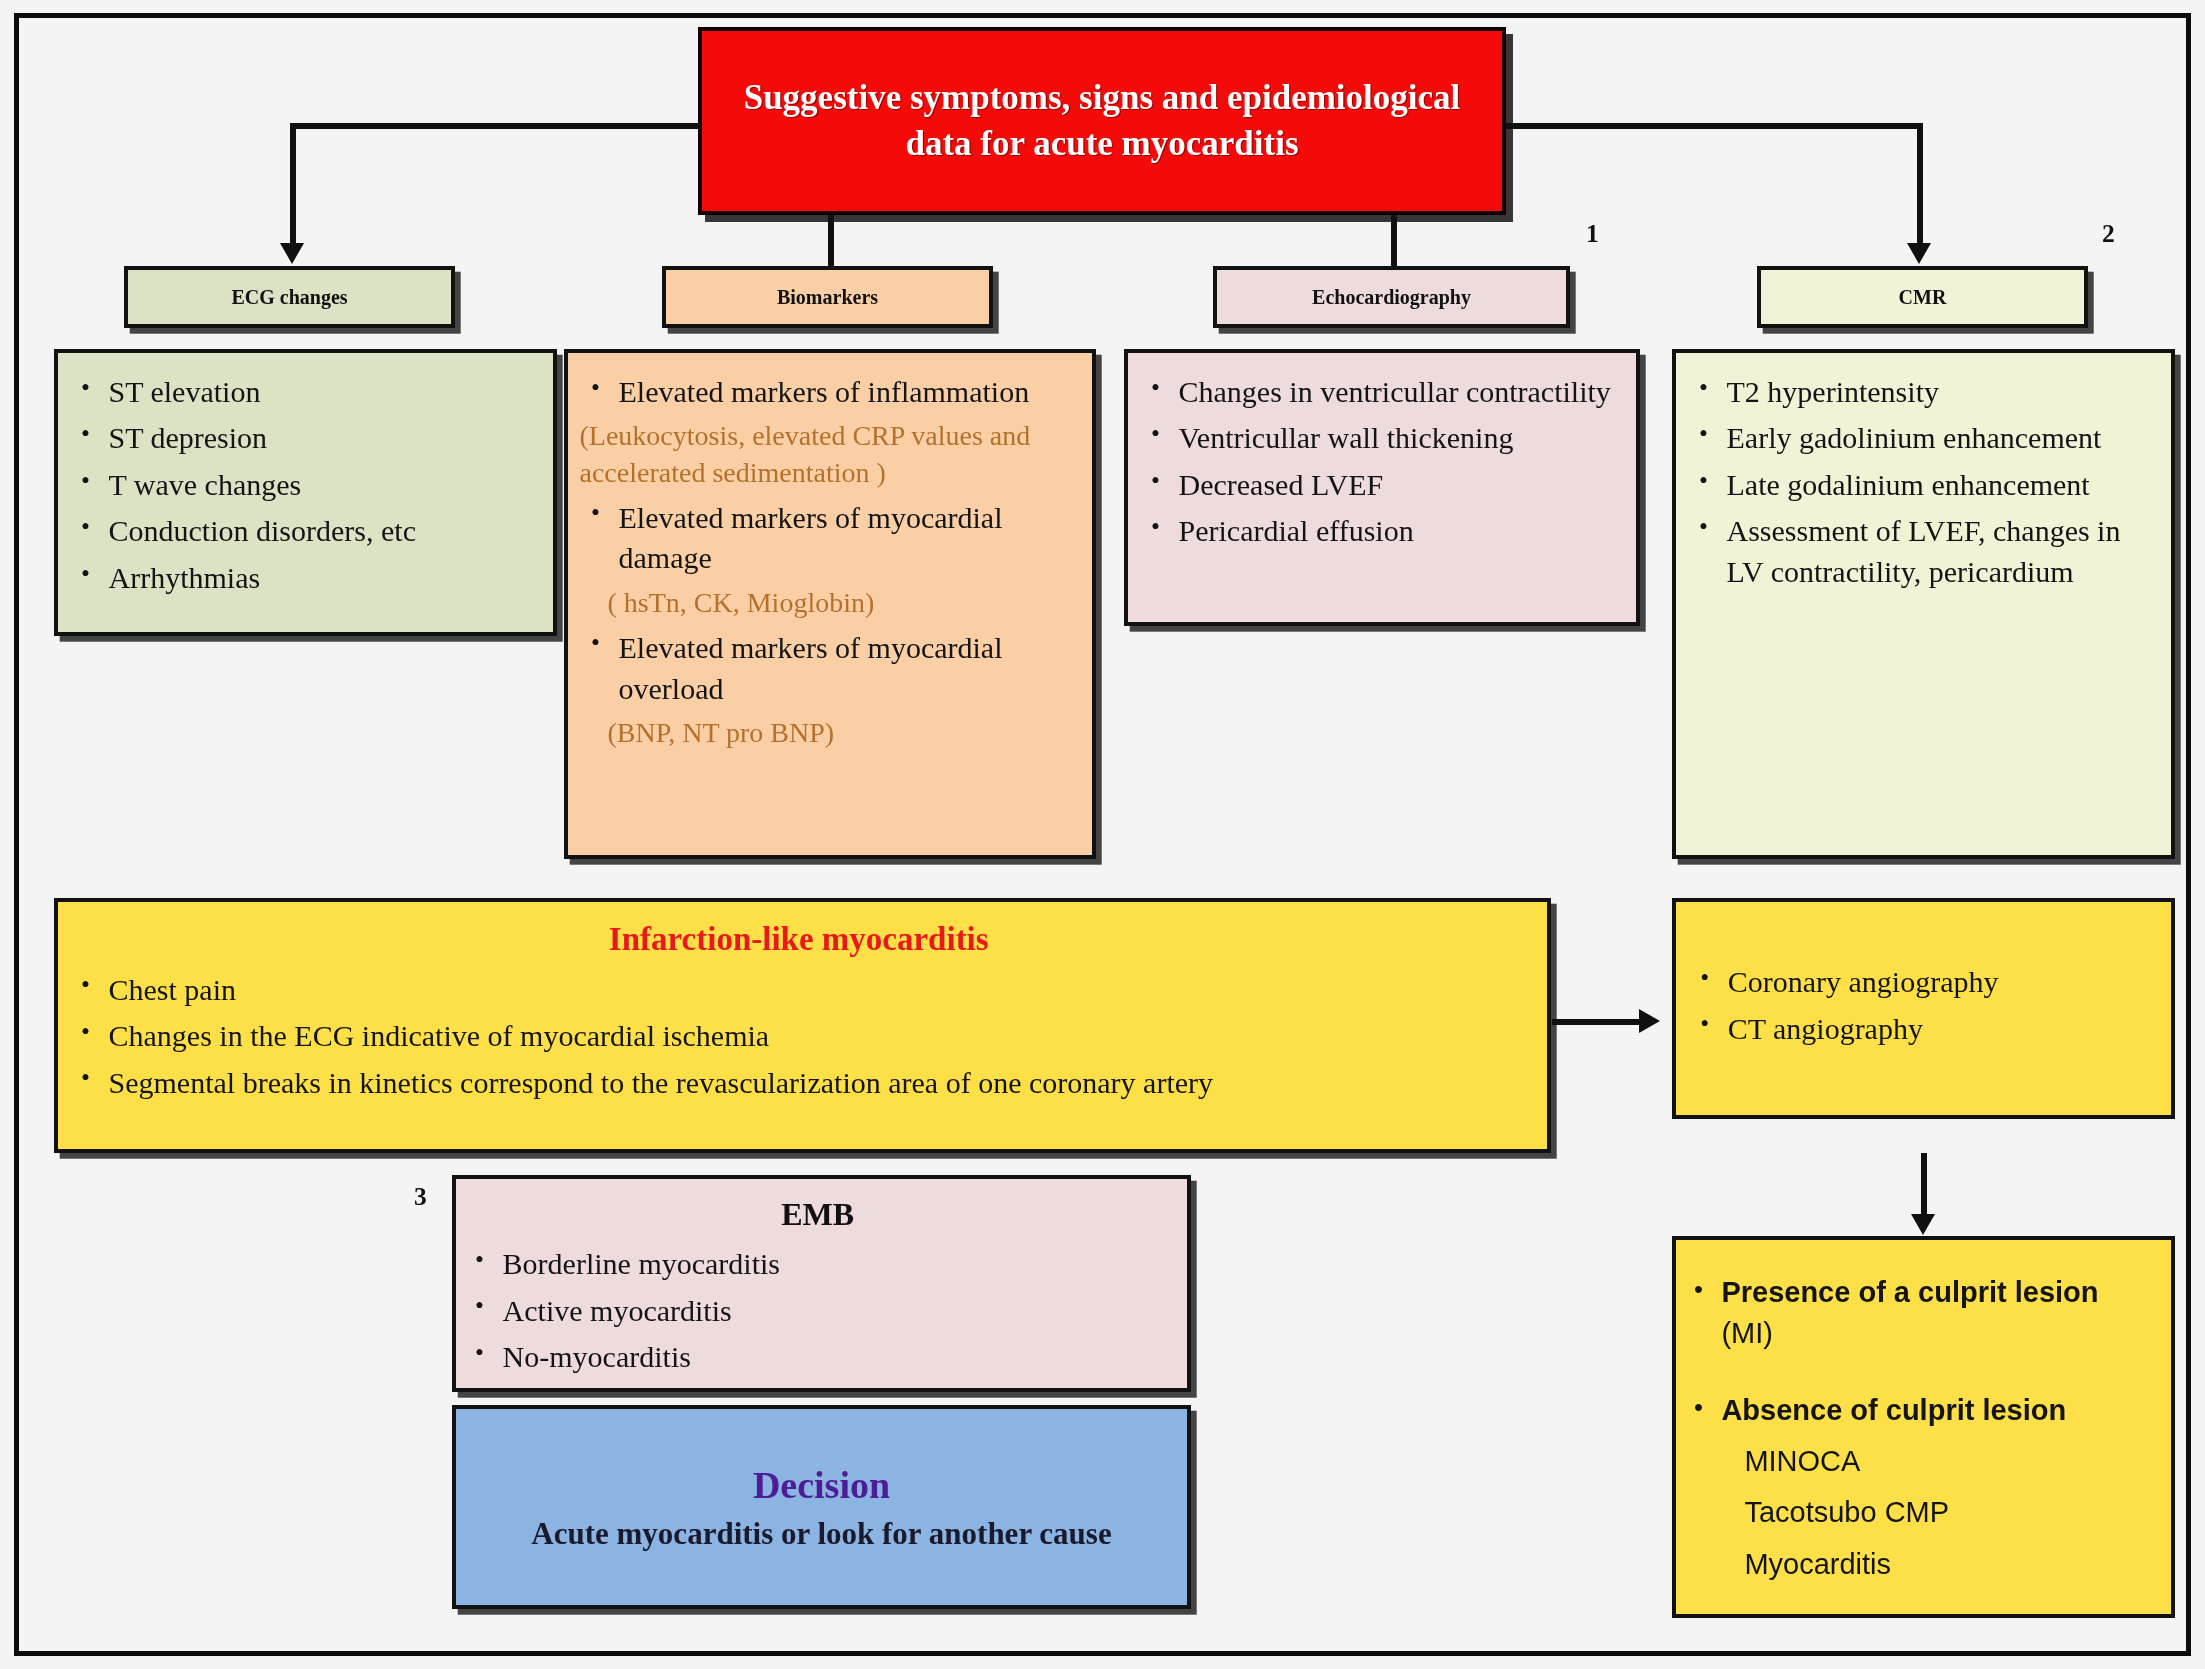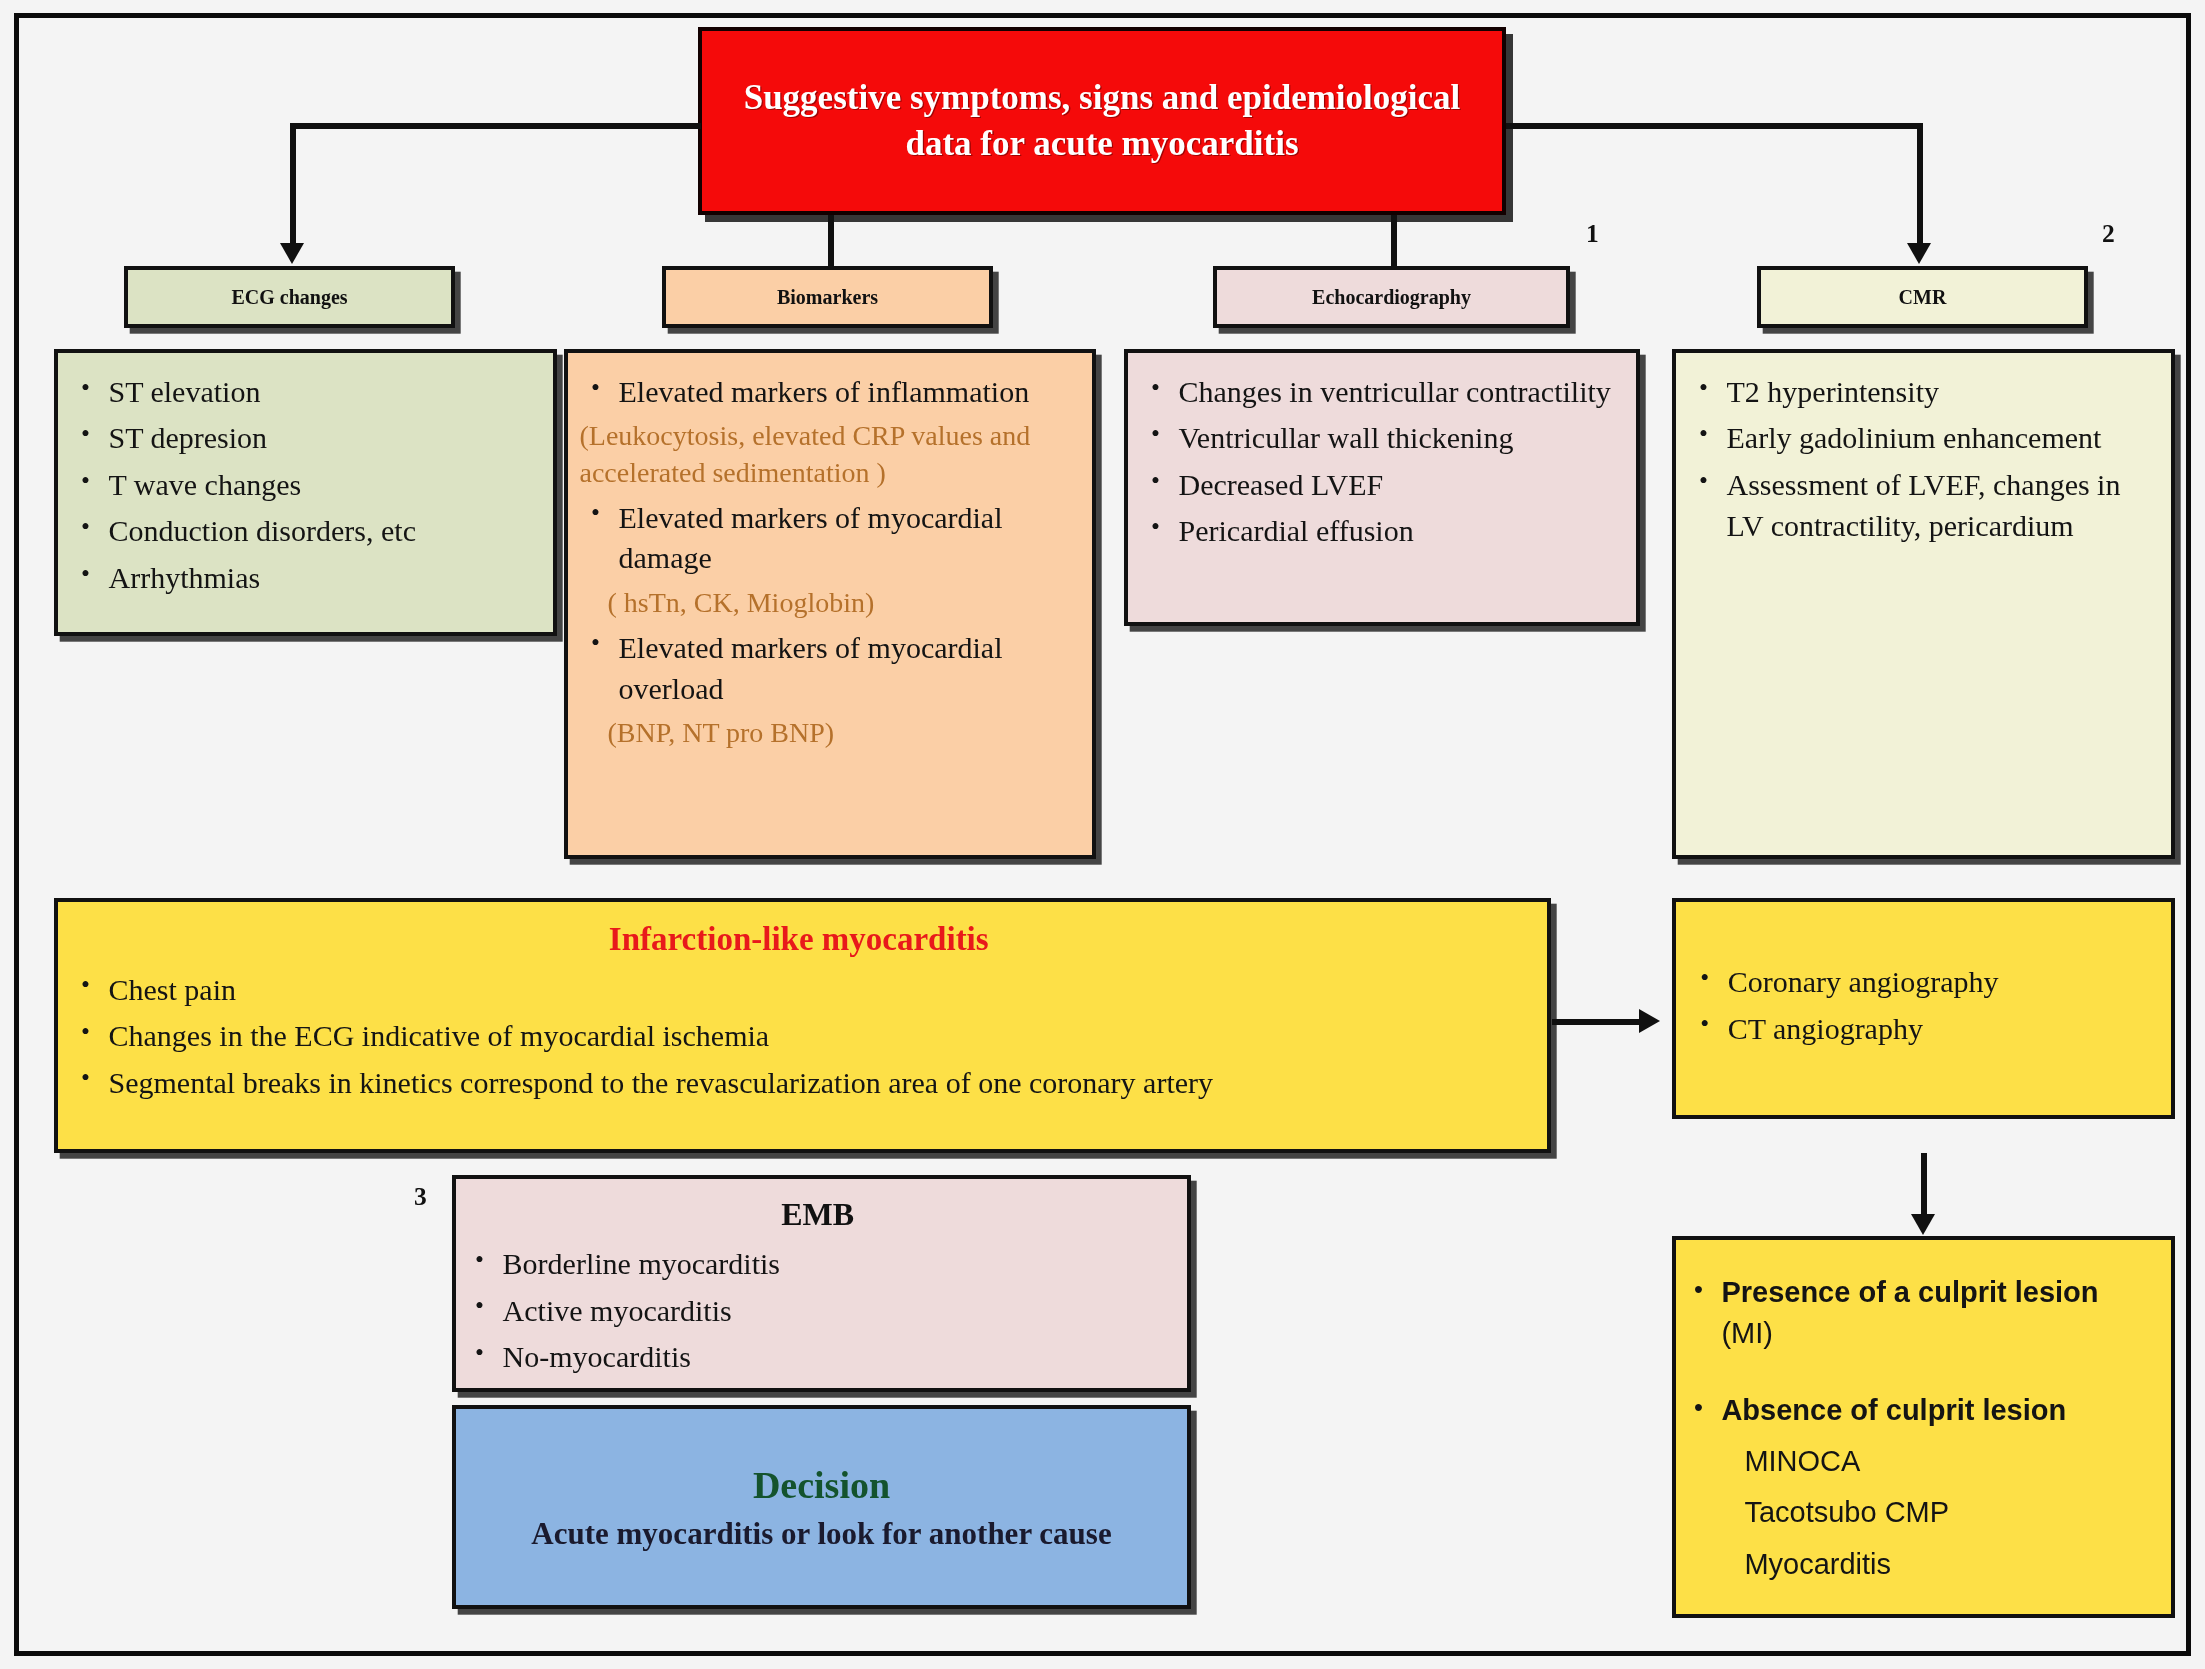--- a/index.html
+++ b/index.html
@@ -150,21 +150,21 @@
     margin: 5.1px 0 11.5px 0;
   }
   .in-title.black {
     color: #111111;
     font-size: 32px;
   }
   .dec-title {
     text-align: center;
     font-weight: bold;
     font-size: 38px;
-    color: #14532d;
+    color: #4c1d95;
     margin: 0 0 9px 0;
   }
   .dec-sub {
     text-align: center;
     font-weight: bold;
     font-size: 31px;
     color: #1a1a2e;
   }
 
   
@@ -257,20 +257,21 @@
       <li>Ventricullar wall thickening</li>
       <li>Decreased LVEF</li>
       <li>Pericardial effusion</li>
     </ul>
   </div>
 
   <div class="box c-yellow pad" style="left:1672px; top:349px; width:503px; height:510px;">
     <ul class="blist">
       <li>T2 hyperintensity</li>
       <li>Early gadolinium enhancement</li>
+      <li>Late godalinium enhancement</li>
       <li>Assessment of LVEF, changes in LV contractility, pericardium</li>
     </ul>
   </div>
 
   <div class="box c-white" style="left:54px; top:898px; width:1497px; height:255px; padding:14px 19px 11.5px 11.5px;">
     <div class="in-title">Infarction-like myocarditis</div>
     <ul class="blist">
       <li>Chest pain</li>
       <li>Changes in the ECG indicative of myocardial ischemia</li>
       <li>Segmental breaks in kinetics correspond to the revascularization area of one coronary artery</li>

